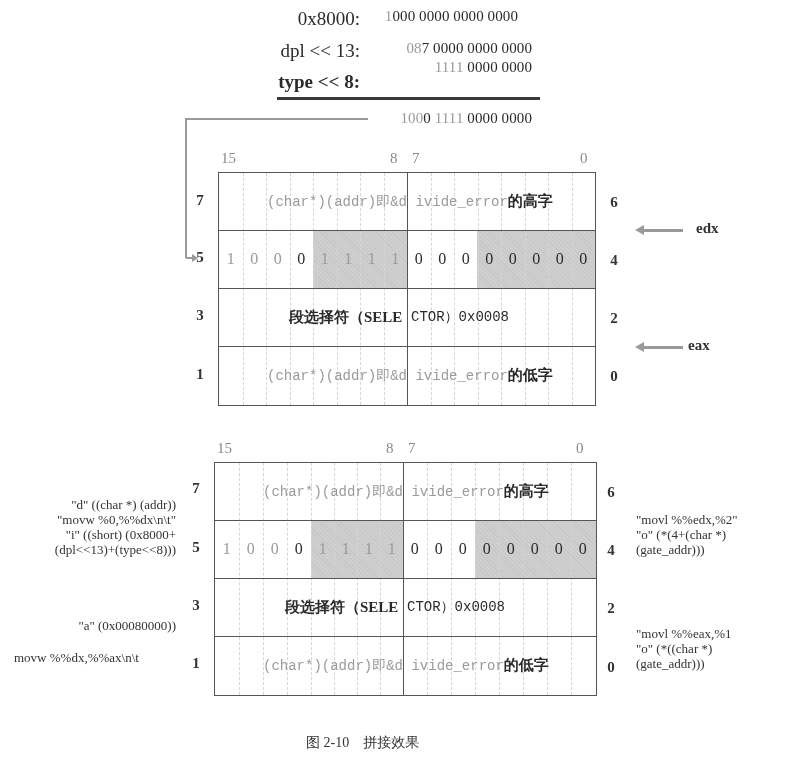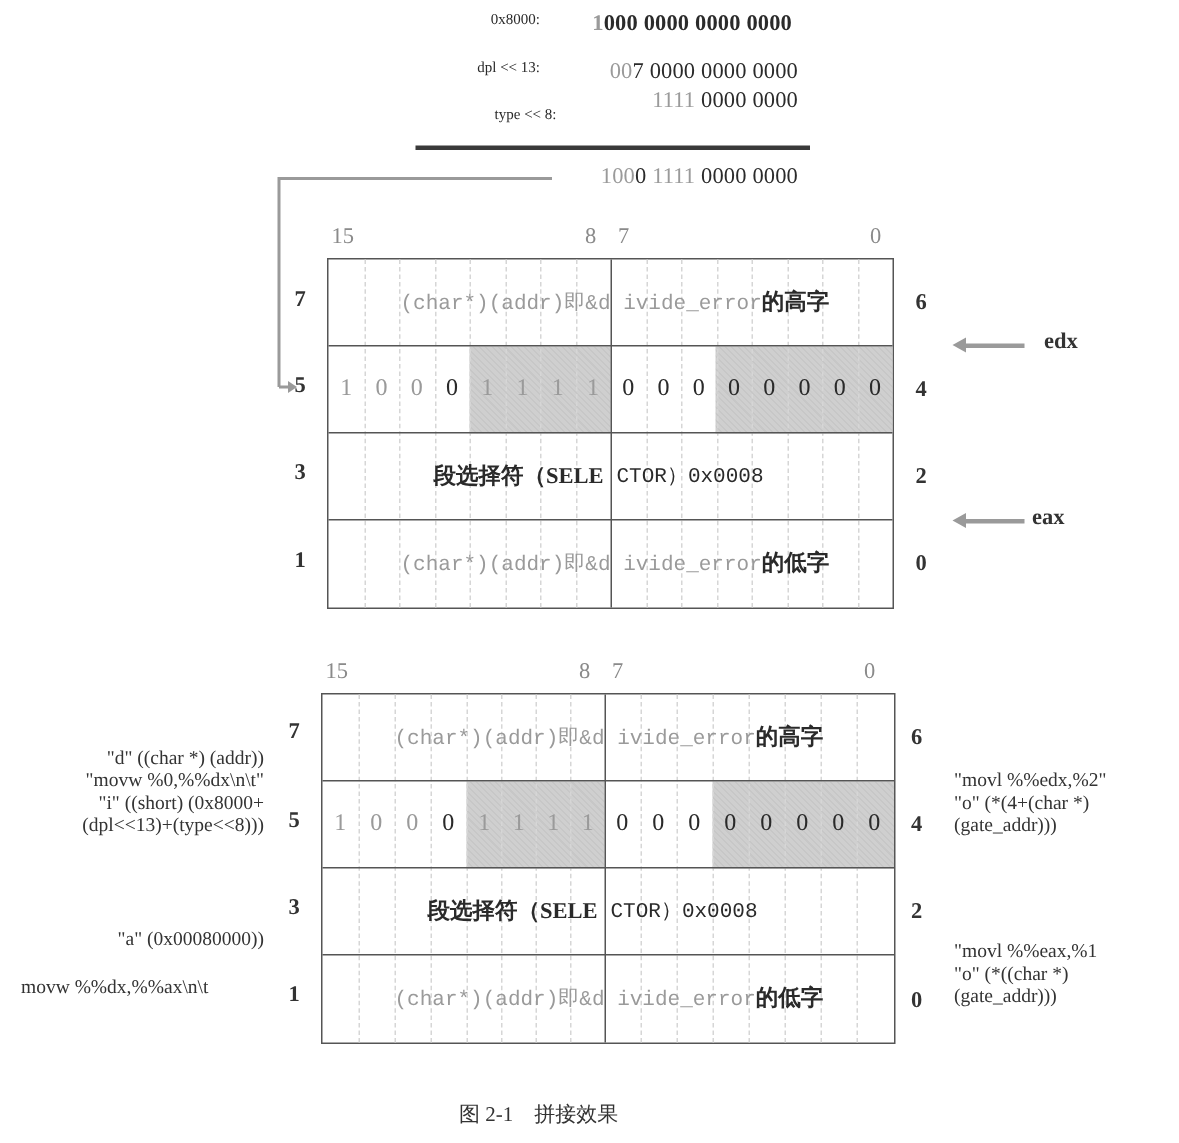--- a/index.html
+++ b/index.html
@@ -5,21 +5,21 @@
   html, body { margin:0; padding:0; background:#ffffff; }
   body { width:786px; height:762px; position:relative; overflow:hidden;
          font-family:"Liberation Serif","DejaVu Serif",serif; color:#2a2a2a; }
   .abs { position:absolute; }
   .serif { font-family:"Liberation Serif","DejaVu Serif",serif; }
   .mono { font-family:"Liberation Mono","DejaVu Sans Mono",monospace; }
   .gray { color:#9a9a9a; }
   .dark { color:#2a2a2a; }
 
   
-  .calc-label { font-size:10px; text-align:right; width:130px; }
+  .calc-label { font-size:19px; text-align:right; width:130px; }
   .calc-value { font-size:15px; text-align:right; width:170px; white-space:pre; letter-spacing:0.1px; }
   .rule { height:3px; background:#3a3a3a; }
 
   
   .tbl { position:absolute; border:1.5px solid #555; box-sizing:border-box; }
   .hline { position:absolute; left:0; right:0; height:0; border-top:1.5px solid #555; }
   .vgrid { position:absolute; top:0; bottom:0; width:0; border-left:1px dashed #d6d6d6; }
   .vmid { position:absolute; top:0; bottom:0; width:0; border-left:1.5px solid #555; }
   .shade { position:absolute; background:#cfcfcf;
            background-image:repeating-linear-gradient(45deg, rgba(0,0,0,0.04) 0 1px, transparent 1px 3px); }
@@ -35,26 +35,26 @@
 
   .note { position:absolute; font-size:13px; line-height:15px; color:#333; white-space:pre; }
   .note.right-align { text-align:right; }
   .caption { position:absolute; font-size:14px; color:#333; }
 </style>
 </head>
 <body>
 
 <div>
   <div class="abs calc-label" style="left:230px; top:8px;">0x8000:</div>
-  <div class="abs calc-value" style="left:358px; top:8px;font-weight:bold;"><span class="gray">1</span><span class="dark">000 0000 0000 0000</span></div>
+  <div class="abs calc-value" style="left:348px; top:8px;"><span class="gray">1</span><span class="dark">000 0000 0000 0000</span></div>
 
   <div class="abs calc-label" style="left:230px; top:40px;">dpl &lt;&lt; 13:</div>
-  <div class="abs calc-value" style="left:362px; top:40px;"><span class="gray">00</span><span class="dark">7 0000 0000 0000</span></div>
-
-  <div class="abs calc-label" style="left:241px; top:71px;">type &lt;&lt; 8:</div>
+  <div class="abs calc-value" style="left:362px; top:40px;"><span class="gray">08</span><span class="dark">7 0000 0000 0000</span></div>
+
+  <div class="abs calc-label" style="left:230px; top:71px;font-weight:bold;">type &lt;&lt; 8:</div>
   <div class="abs calc-value" style="left:362px; top:59px;"><span class="gray">1111</span><span class="dark"> 0000 0000</span></div>
 
   <div class="abs rule" style="left:277px; top:97px; width:263px;"></div>
 
   <div class="abs calc-value" style="left:362px; top:110px;"><span class="gray">100</span><span class="dark">0</span><span class="gray"> 1111</span><span class="dark"> 0000 0000</span></div>
 </div>
 
 <div>
   <div class="abs" style="left:186px; top:118px; width:182px; height:2px; background:#9a9a9a;"></div>
   <div class="abs" style="left:185px; top:118px; width:2px; height:140px; background:#9a9a9a;"></div>
@@ -209,13 +209,13 @@
 (dpl&lt;&lt;13)+(type&lt;&lt;8)))</div>
 <div class="note right-align" style="left:0px; top:618px; width:176px;">"a" (0x00080000))</div>
 <div class="note" style="left:14px; top:650px;">movw %%dx,%%ax\n\t</div>
 <div class="note" style="left:636px; top:512px;">"movl %%edx,%2"
 "o" (*(4+(char *)
 (gate_addr)))</div>
 <div class="note" style="left:636px; top:626px;">"movl %%eax,%1
 "o" (*((char *)
 (gate_addr)))</div>
 
-<div class="caption" style="left:306px; top:734px; white-space:pre;">图 2-1    拼接效果</div>
+<div class="caption" style="left:306px; top:734px; white-space:pre;">图 2-10    拼接效果</div>
 
 </body></html>

